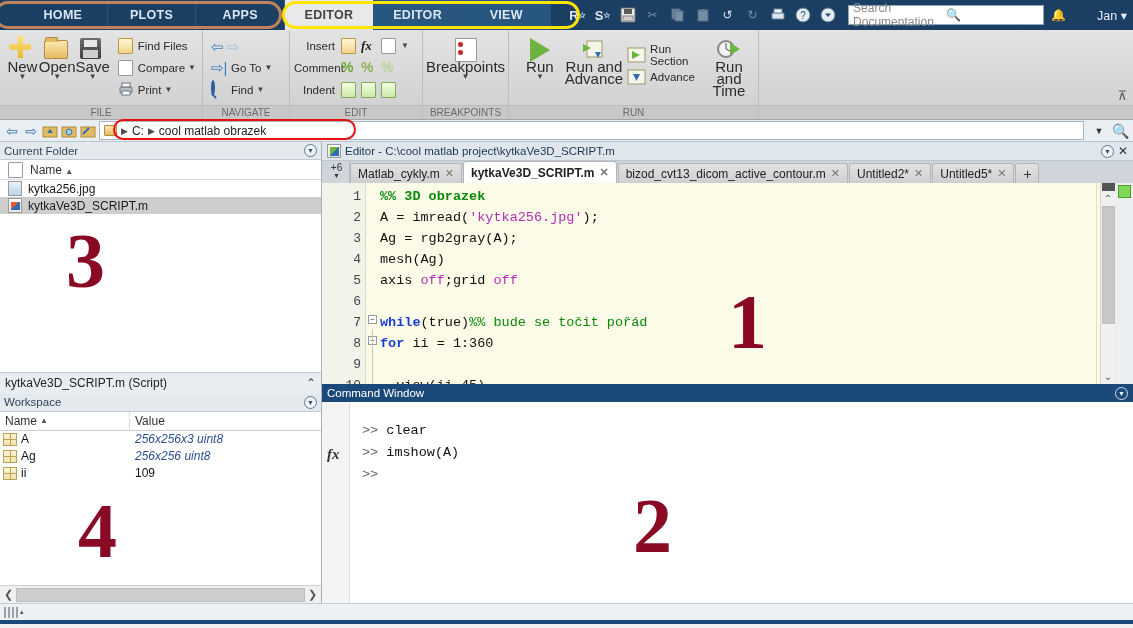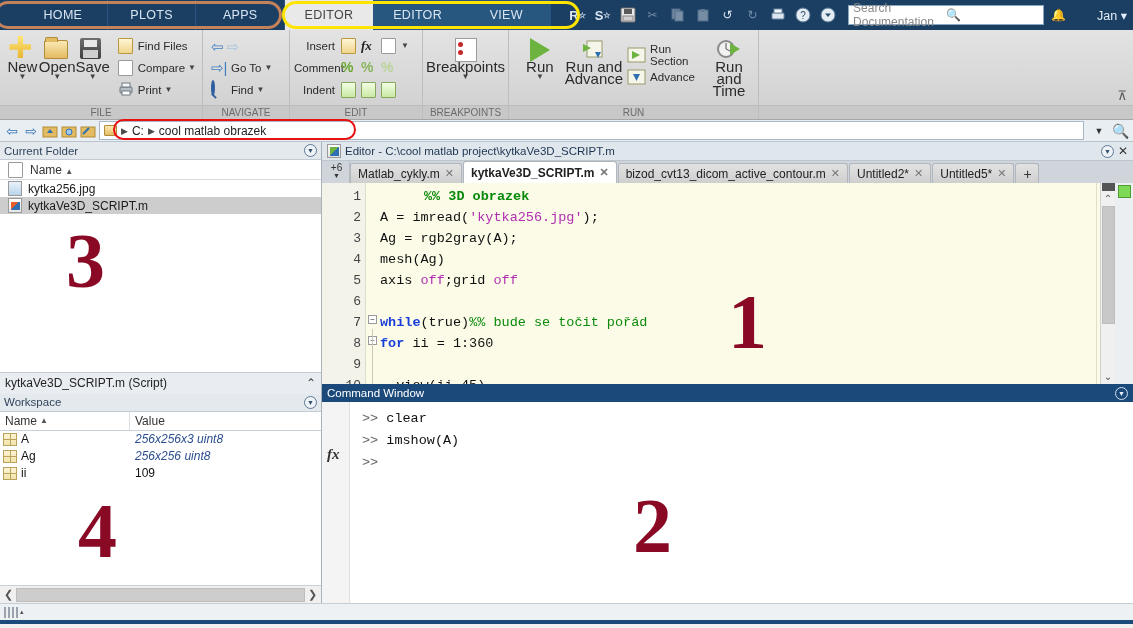--- a/index.html
+++ b/index.html
@@ -11,21 +11,21 @@
 
   
   .tabstrip{
     height:30px; background:#1b3e63; display:flex; align-items:stretch;
     position:relative;
   }
   .tabstrip .corner{width:20px;background:#1b3e63;}
   .mtab{
     width:93px; display:flex;align-items:center;justify-content:center;
     color:#d9e6f2; font-size:12.5px; letter-spacing:.3px;
-    background:#1b3e63; border-right:1px solid #2b5480;
+    background:#1b3e63; border-right:1px solid #2b5480;font-weight:bold;
   }
   .mtab.lit{background:#e9e9e9;color:#444;}
   .mtab.blue2{background:#27567f;}
   .tabspacer{flex:0 0 10px;background:#1b3e63;}
   .toolstrip{
     flex:1;display:flex;align-items:center;gap:4px;padding:0 6px;
     background:#1b3e63;
   }
   .tbtn{
     width:21px;height:21px;display:flex;align-items:center;justify-content:center;
@@ -187,41 +187,41 @@
   .edbody{flex:1;display:flex;background:#fbfbe8;position:relative;overflow:hidden;}
   .gutter{width:44px;background:#f3f3ea;border-right:1px solid #dcdcd0;text-align:right;
      font-family:"Liberation Mono",monospace;font-size:13px;color:#444;padding-top:3px;}
   .gutter .ln{height:21px;line-height:21px;padding-right:4px;position:relative;}
   .gutter .ln .dash{position:absolute;right:-9px;color:#333;}
   .foldcol{width:14px;background:#fbfbe8;padding-top:3px;position:relative;}
   .foldbox{position:absolute;width:9px;height:9px;border:1px solid #9a9a9a;background:#fff;
      font-size:8px;line-height:7px;text-align:center;color:#333;}
   .code{flex:1;font-family:"Liberation Mono",monospace;font-size:13.5px;padding-top:3px;position:relative;}
   .code .ln{height:21px;line-height:21px;white-space:pre;}
-  .k-comment{color:#0a8a0a;font-weight:bold;margin-left:44px;}
+  .k-comment{color:#0a8a0a;font-weight:bold;}
   .k-comment2{color:#0a8a0a;}
   .k-str{color:#b32db3;}
   .k-kw{color:#1a3ed8;font-weight:bold;}
   .k-plain{color:#111;}
   .guideline{position:absolute;top:0;bottom:0;left:716px;width:1px;background:#e0e0c8;}
 
   .vscroll{width:15px;background:#f0f0f0;border-left:1px solid #d2d2d2;display:flex;flex-direction:column;align-items:center;}
   .vscroll .ar{height:15px;font-size:10px;color:#555;display:flex;align-items:center;}
   .vscroll .thumb{width:13px;background:#c8c8c8;border:1px solid #bdbdbd;}
   .statuscol{width:18px;background:#eceff1;display:flex;flex-direction:column;align-items:center;padding-top:2px;}
   .greenbox{width:13px;height:13px;background:#7ed957;border:1px solid #4f9c2e;}
 
   
   .cwtitle{height:18px;background:#1b4a7a;color:#fff;display:flex;align-items:center;padding:0 5px;font-size:11.5px;}
   .cwtitle .t{flex:1;}
   .cwtitle .circbtn{border-color:#cfe0ef;color:#eaf2f9;background:transparent;}
   .cwbody{flex:1;background:#fff;display:flex;position:relative;}
   .fxcol{width:28px;background:#f4f4f4;border-right:1px solid #e0e0e0;position:relative;}
   .fxcol .fx{position:absolute;top:44px;left:5px;font-family:"Liberation Serif",serif;font-style:italic;font-weight:bold;font-size:15px;color:#333;}
-  .cwlines{flex:1;padding:6px 0 0 12px;font-family:"Liberation Mono",monospace;font-size:13.5px;color:#111;}
+  .cwlines{flex:1;padding:18px 0 0 12px;font-family:"Liberation Mono",monospace;font-size:13.5px;color:#111;}
   .cwlines .l{height:22px;line-height:22px;}
   .cwlines .p{color:#666;}
 
   .statusbar{height:17px;background:#eef1f4;border-top:1px solid #c6ced5;display:flex;align-items:center;padding:0 4px;}
   .grip{width:14px;height:11px;background:repeating-linear-gradient(90deg,#9aa3ab 0 2px,transparent 2px 4px);}
   .gripcaret{font-size:7px;color:#555;margin-left:2px;}
   .bluebar{height:4px;background:#1b4a7a;}
 </style>
 </head>
 <body>

